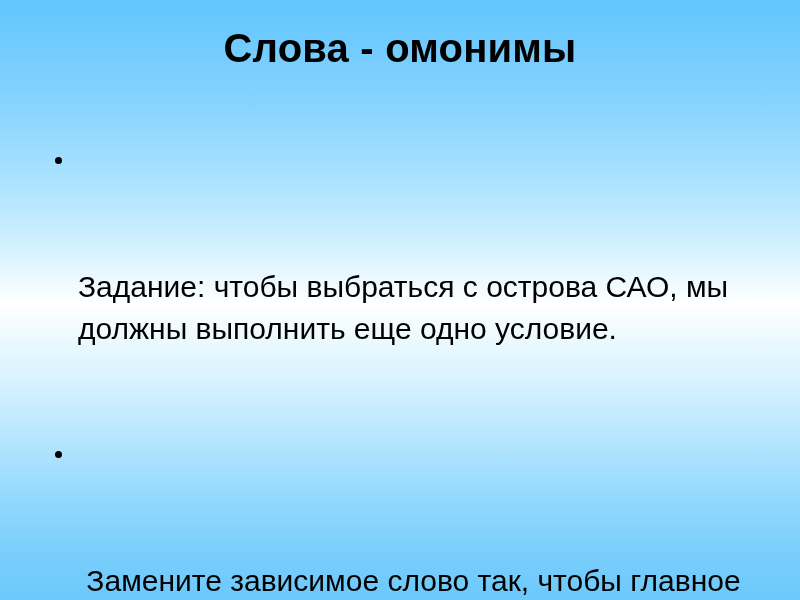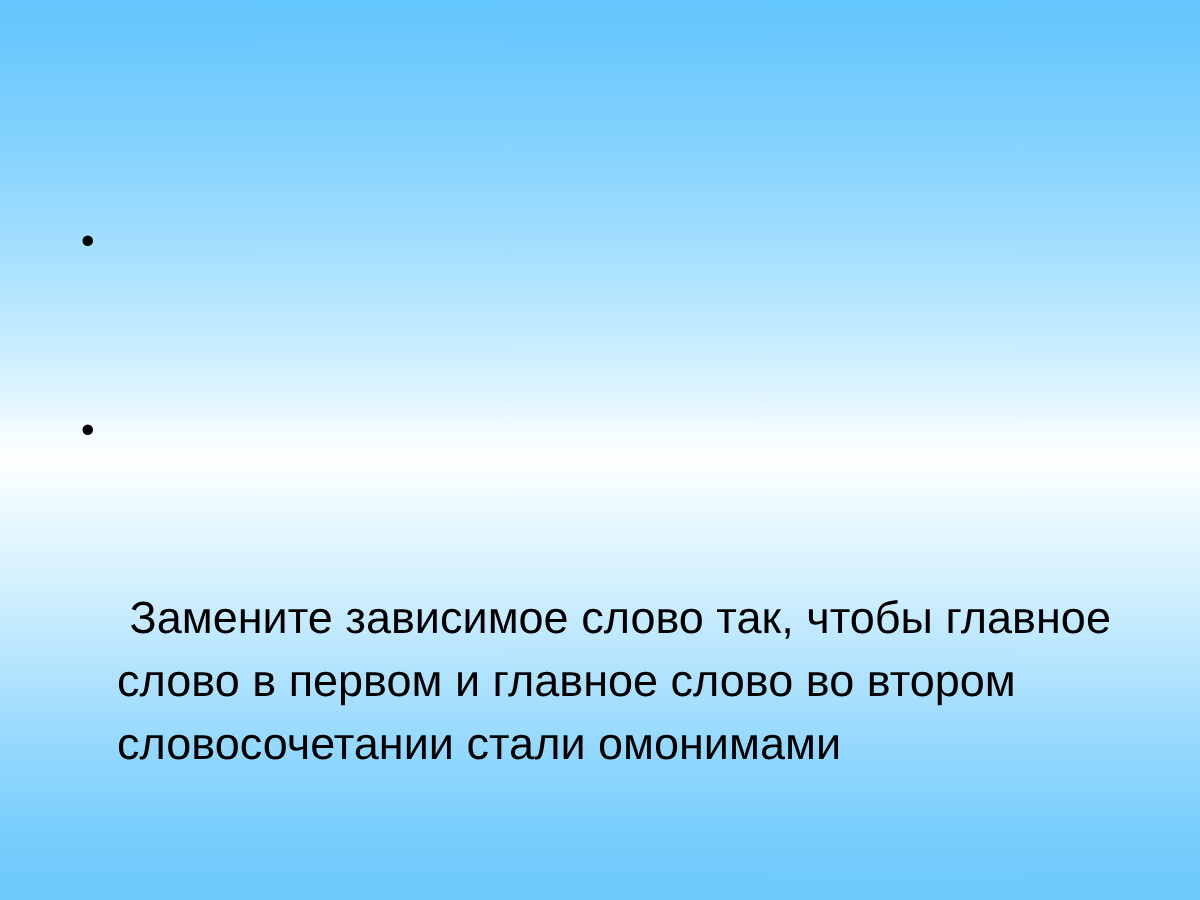--- a/index.html
+++ b/index.html
@@ -93,25 +93,29 @@
 
   .bullet-text {
     display: block;
   }
 </style>
 </head>
 <body>
 
 <div id="slide">
 
+  <div id="title-area">
+    <h1 id="slide-title">Слова - омонимы</h1>
+  </div>
 
   <div id="body-area">
 
     <div class="bullet-item">
       <span class="bullet-marker"></span>
+      <span class="bullet-text">Задание: чтобы выбраться с острова САО, мы должны выполнить еще одно условие.</span>
     </div>
 
     <div class="bullet-item">
       <span class="bullet-marker"></span>
       <span class="bullet-text"> Замените зависимое слово так, чтобы главное слово в первом и главное слово во втором словосочетании стали омонимами</span>
     </div>
 
   </div>
 
 </div>

